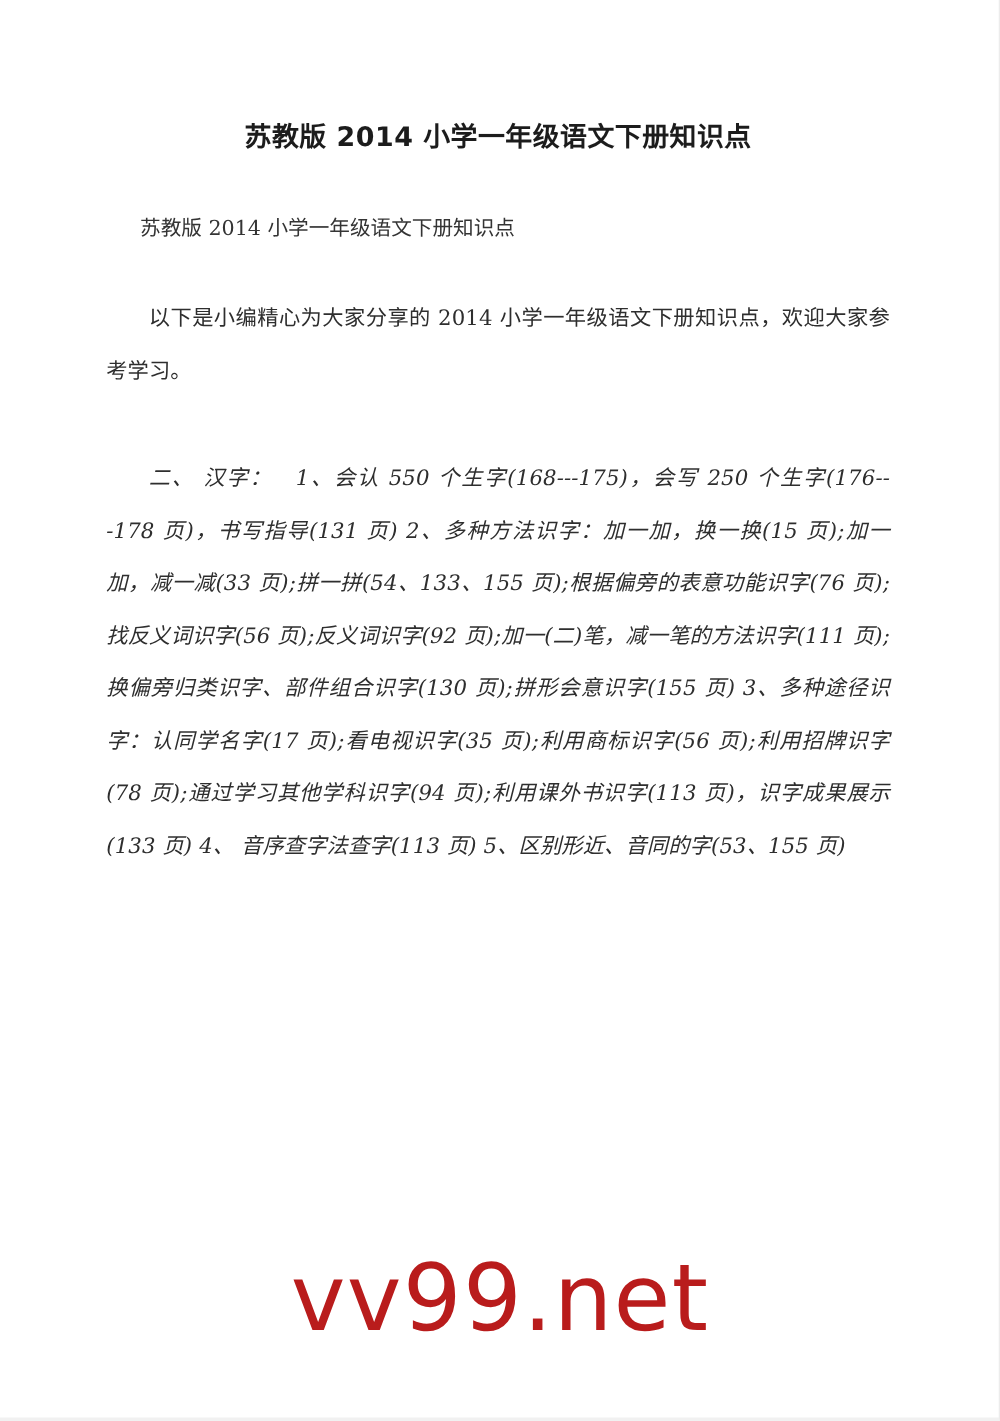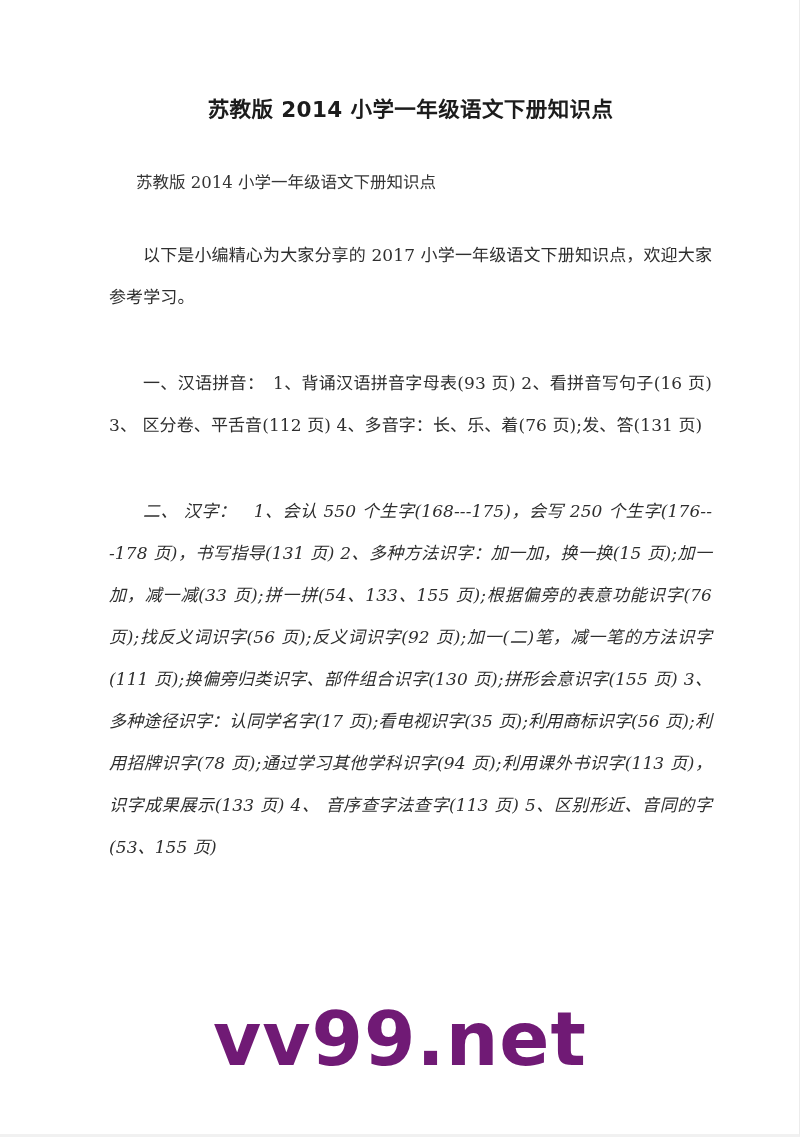--- a/index.html
+++ b/index.html
@@ -29,21 +29,20 @@
     bottom: 0;
     border-right: 1px solid #ececec;
     border-bottom: 3px solid #f1f1f1;
     pointer-events: none;
   }
 
   .content {
     position: relative;
     z-index: 2;
     padding: 0 88px 0 85px;
-    margin-left: 24px;
   }
 
   .doc-title {
     margin: 0;
     padding-top: 92px;
     font-size: 21.5px;
     font-weight: bold;
     text-align: center;
     letter-spacing: 0.4px;
     color: #1c1c1c;
@@ -92,44 +91,43 @@
 
   
   .watermark {
     position: absolute;
     z-index: 1;
     left: 0;
     right: 0;
     top: 1002px;
     text-align: center;
     font-family: "DejaVu Sans", "Liberation Sans", sans-serif;
-    font-weight: bold;
+    font-weight: normal;
     font-size: 74px;
     letter-spacing: 1px;
-    color: #701a75;
+    color: #b91c1c;
     user-select: none;
     line-height: 1;
   }
 </style>
 </head>
 <body>
 
 <div class="page">
 
   <div class="page-frame"></div>
 
   <div class="watermark">vv99.net</div>
 
   <div class="content">
 
     <h1 class="doc-title">苏教版 2014 小学一年级语文下册知识点</h1>
 
     <div class="subtitle">苏教版 2014 小学一年级语文下册知识点</div>
 
-    <p class="body-par intro">以下是小编精心为大家分享的 2017 小学一年级语文下册知识点，欢迎大家参考学习。</p>
+    <p class="body-par intro">以下是小编精心为大家分享的 2014 小学一年级语文下册知识点，欢迎大家参考学习。</p>
 
-    <p class="body-par sec-pinyin">一、汉语拼音：　1、背诵汉语拼音字母表(93 页)  2、看拼音写句子(16 页) 3、 区分卷、平舌音(112 页) 4、多音字：长、乐、着(76 页);发、答(131 页)</p>
 
     <p class="body-par sec-hanzi">二、 汉字：　1、会认 550 个生字(168---175)，会写 250 个生字(176---178 页)，书写指导(131 页)  2、多种方法识字：加一加，换一换(15 页);加一加，减一减(33 页);拼一拼(54、133、155 页);根据偏旁的表意功能识字(76 页);找反义词识字(56 页);反义词识字(92 页);加一(二)笔，减一笔的方法识字(111 页);换偏旁归类识字、部件组合识字(130 页);拼形会意识字(155 页)  3、多种途径识字：认同学名字(17 页);看电视识字(35 页);利用商标识字(56 页);利用招牌识字(78 页);通过学习其他学科识字(94 页);利用课外书识字(113 页)，识字成果展示(133 页) 4、 音序查字法查字(113 页) 5、区别形近、音同的字(53、155 页)</p>
 
 
   </div>
 </div>
 
 </body></html>

